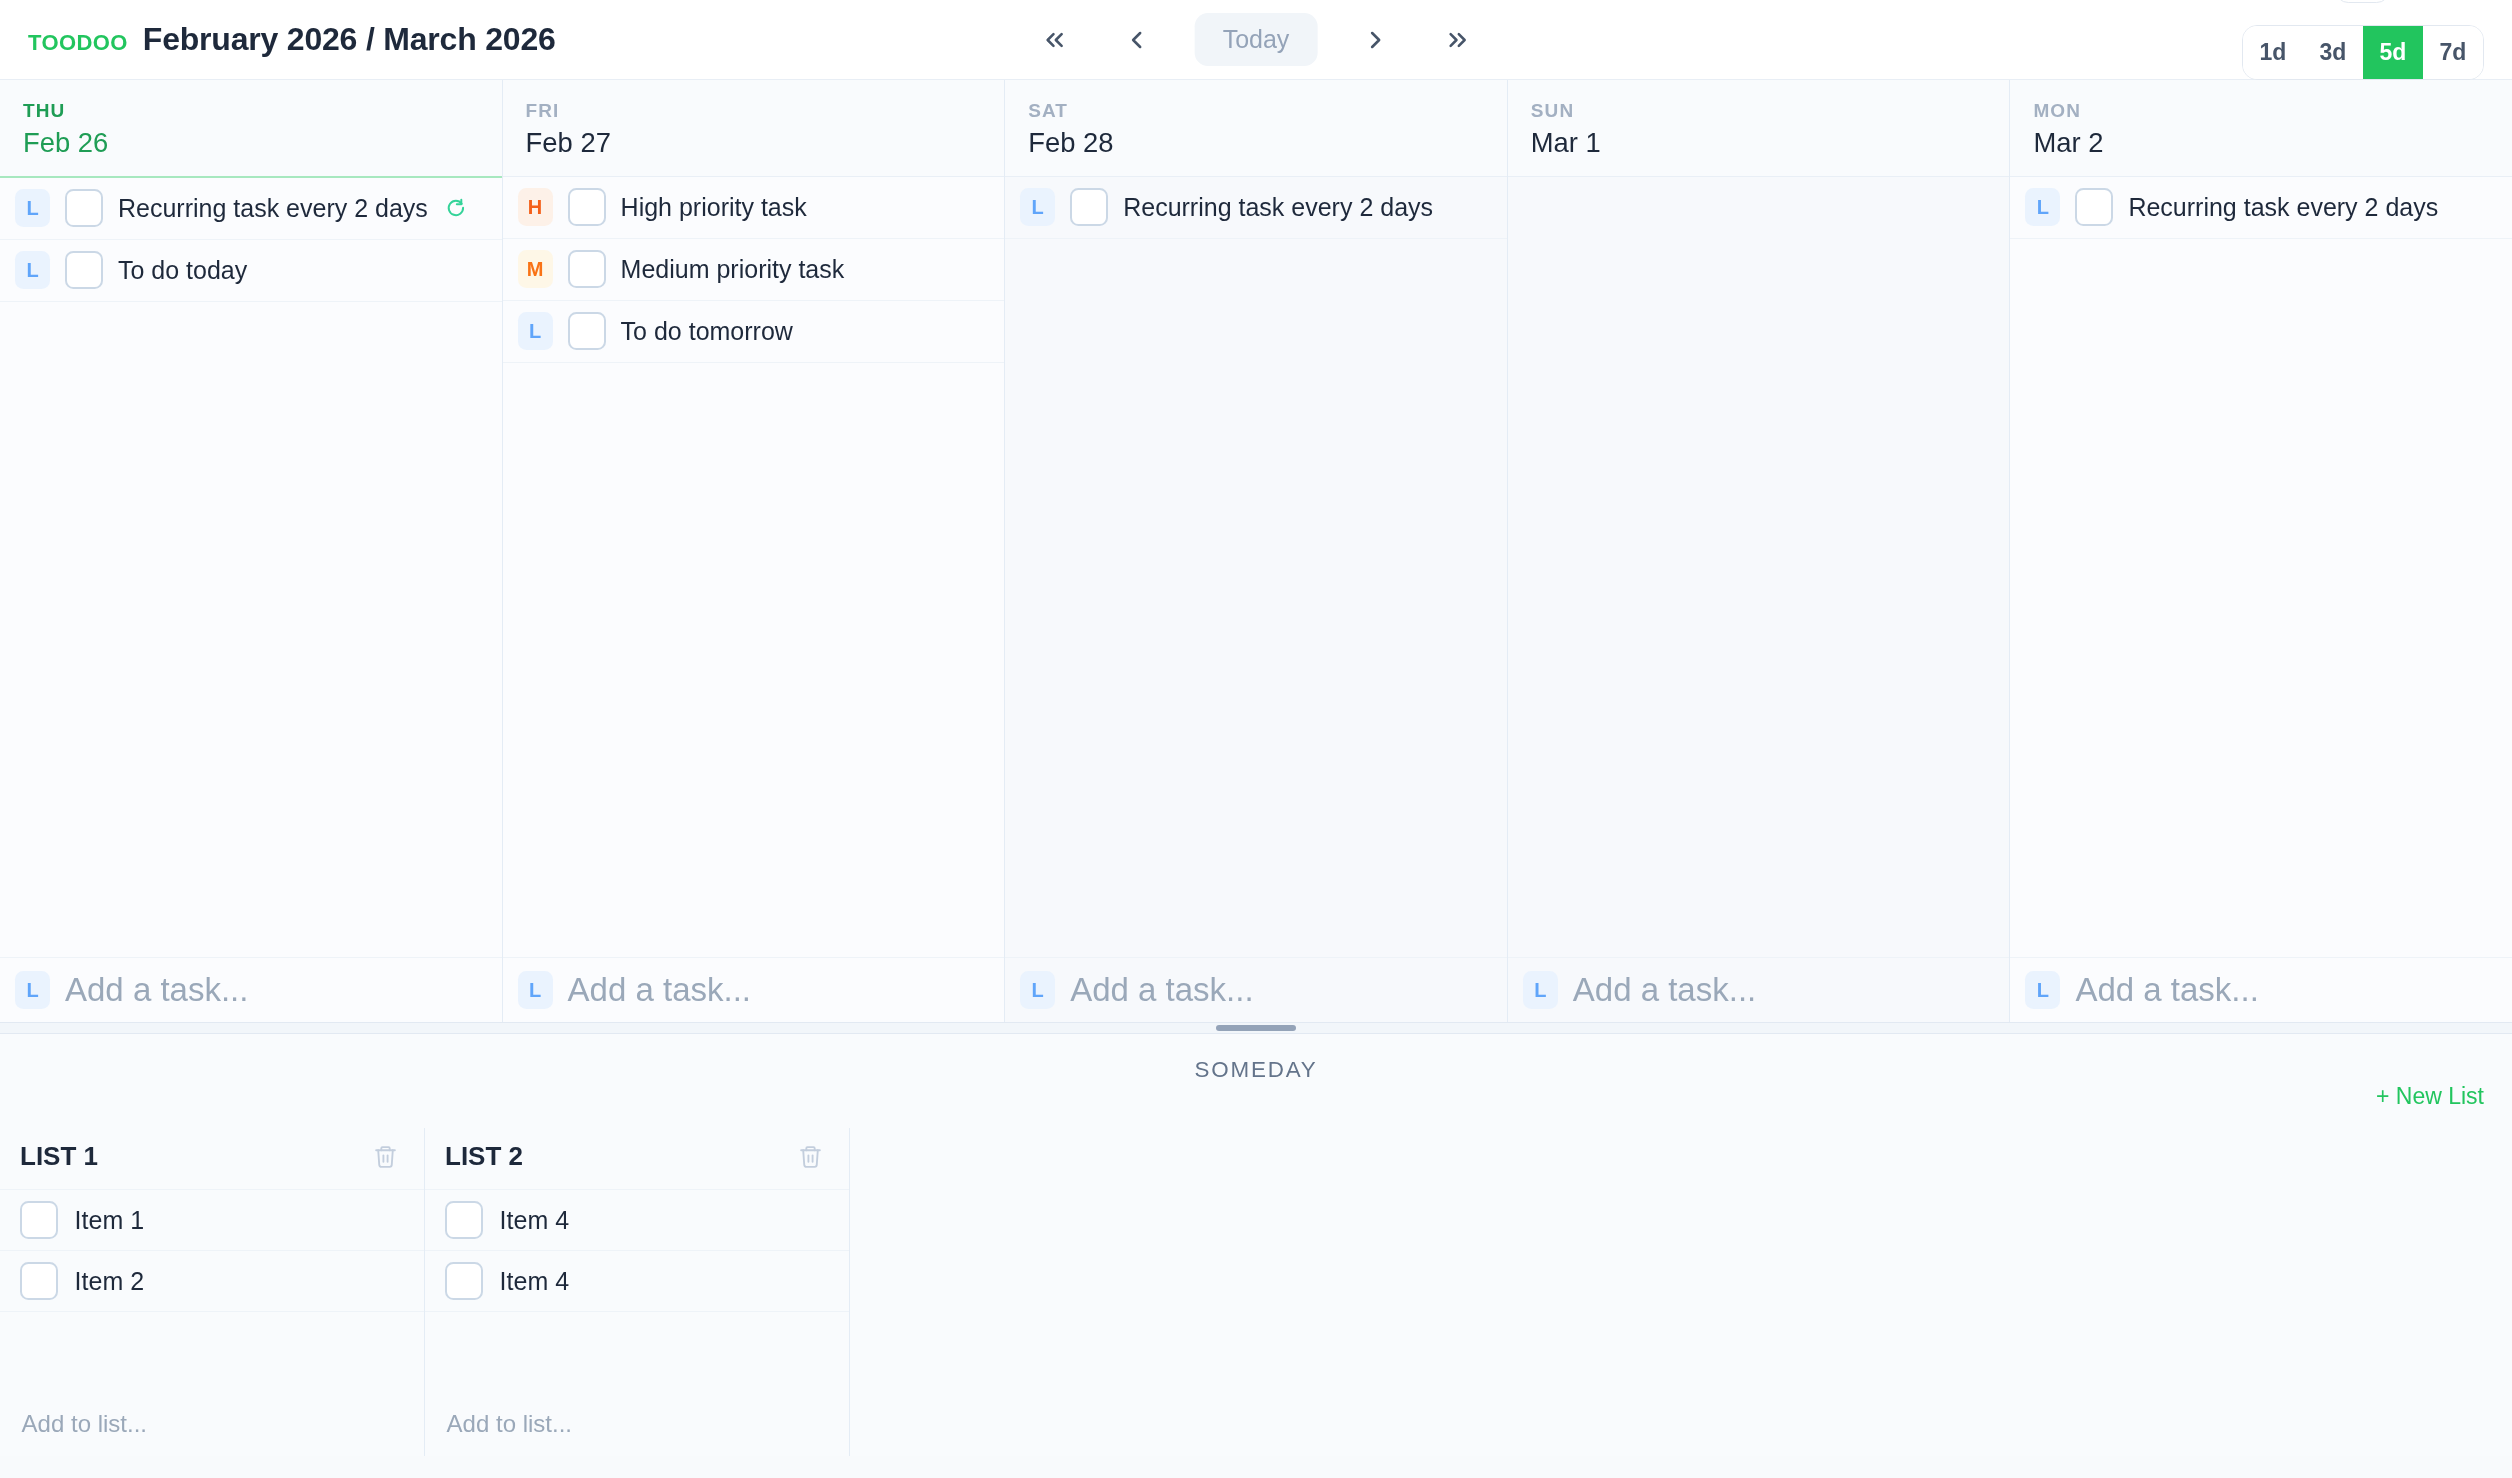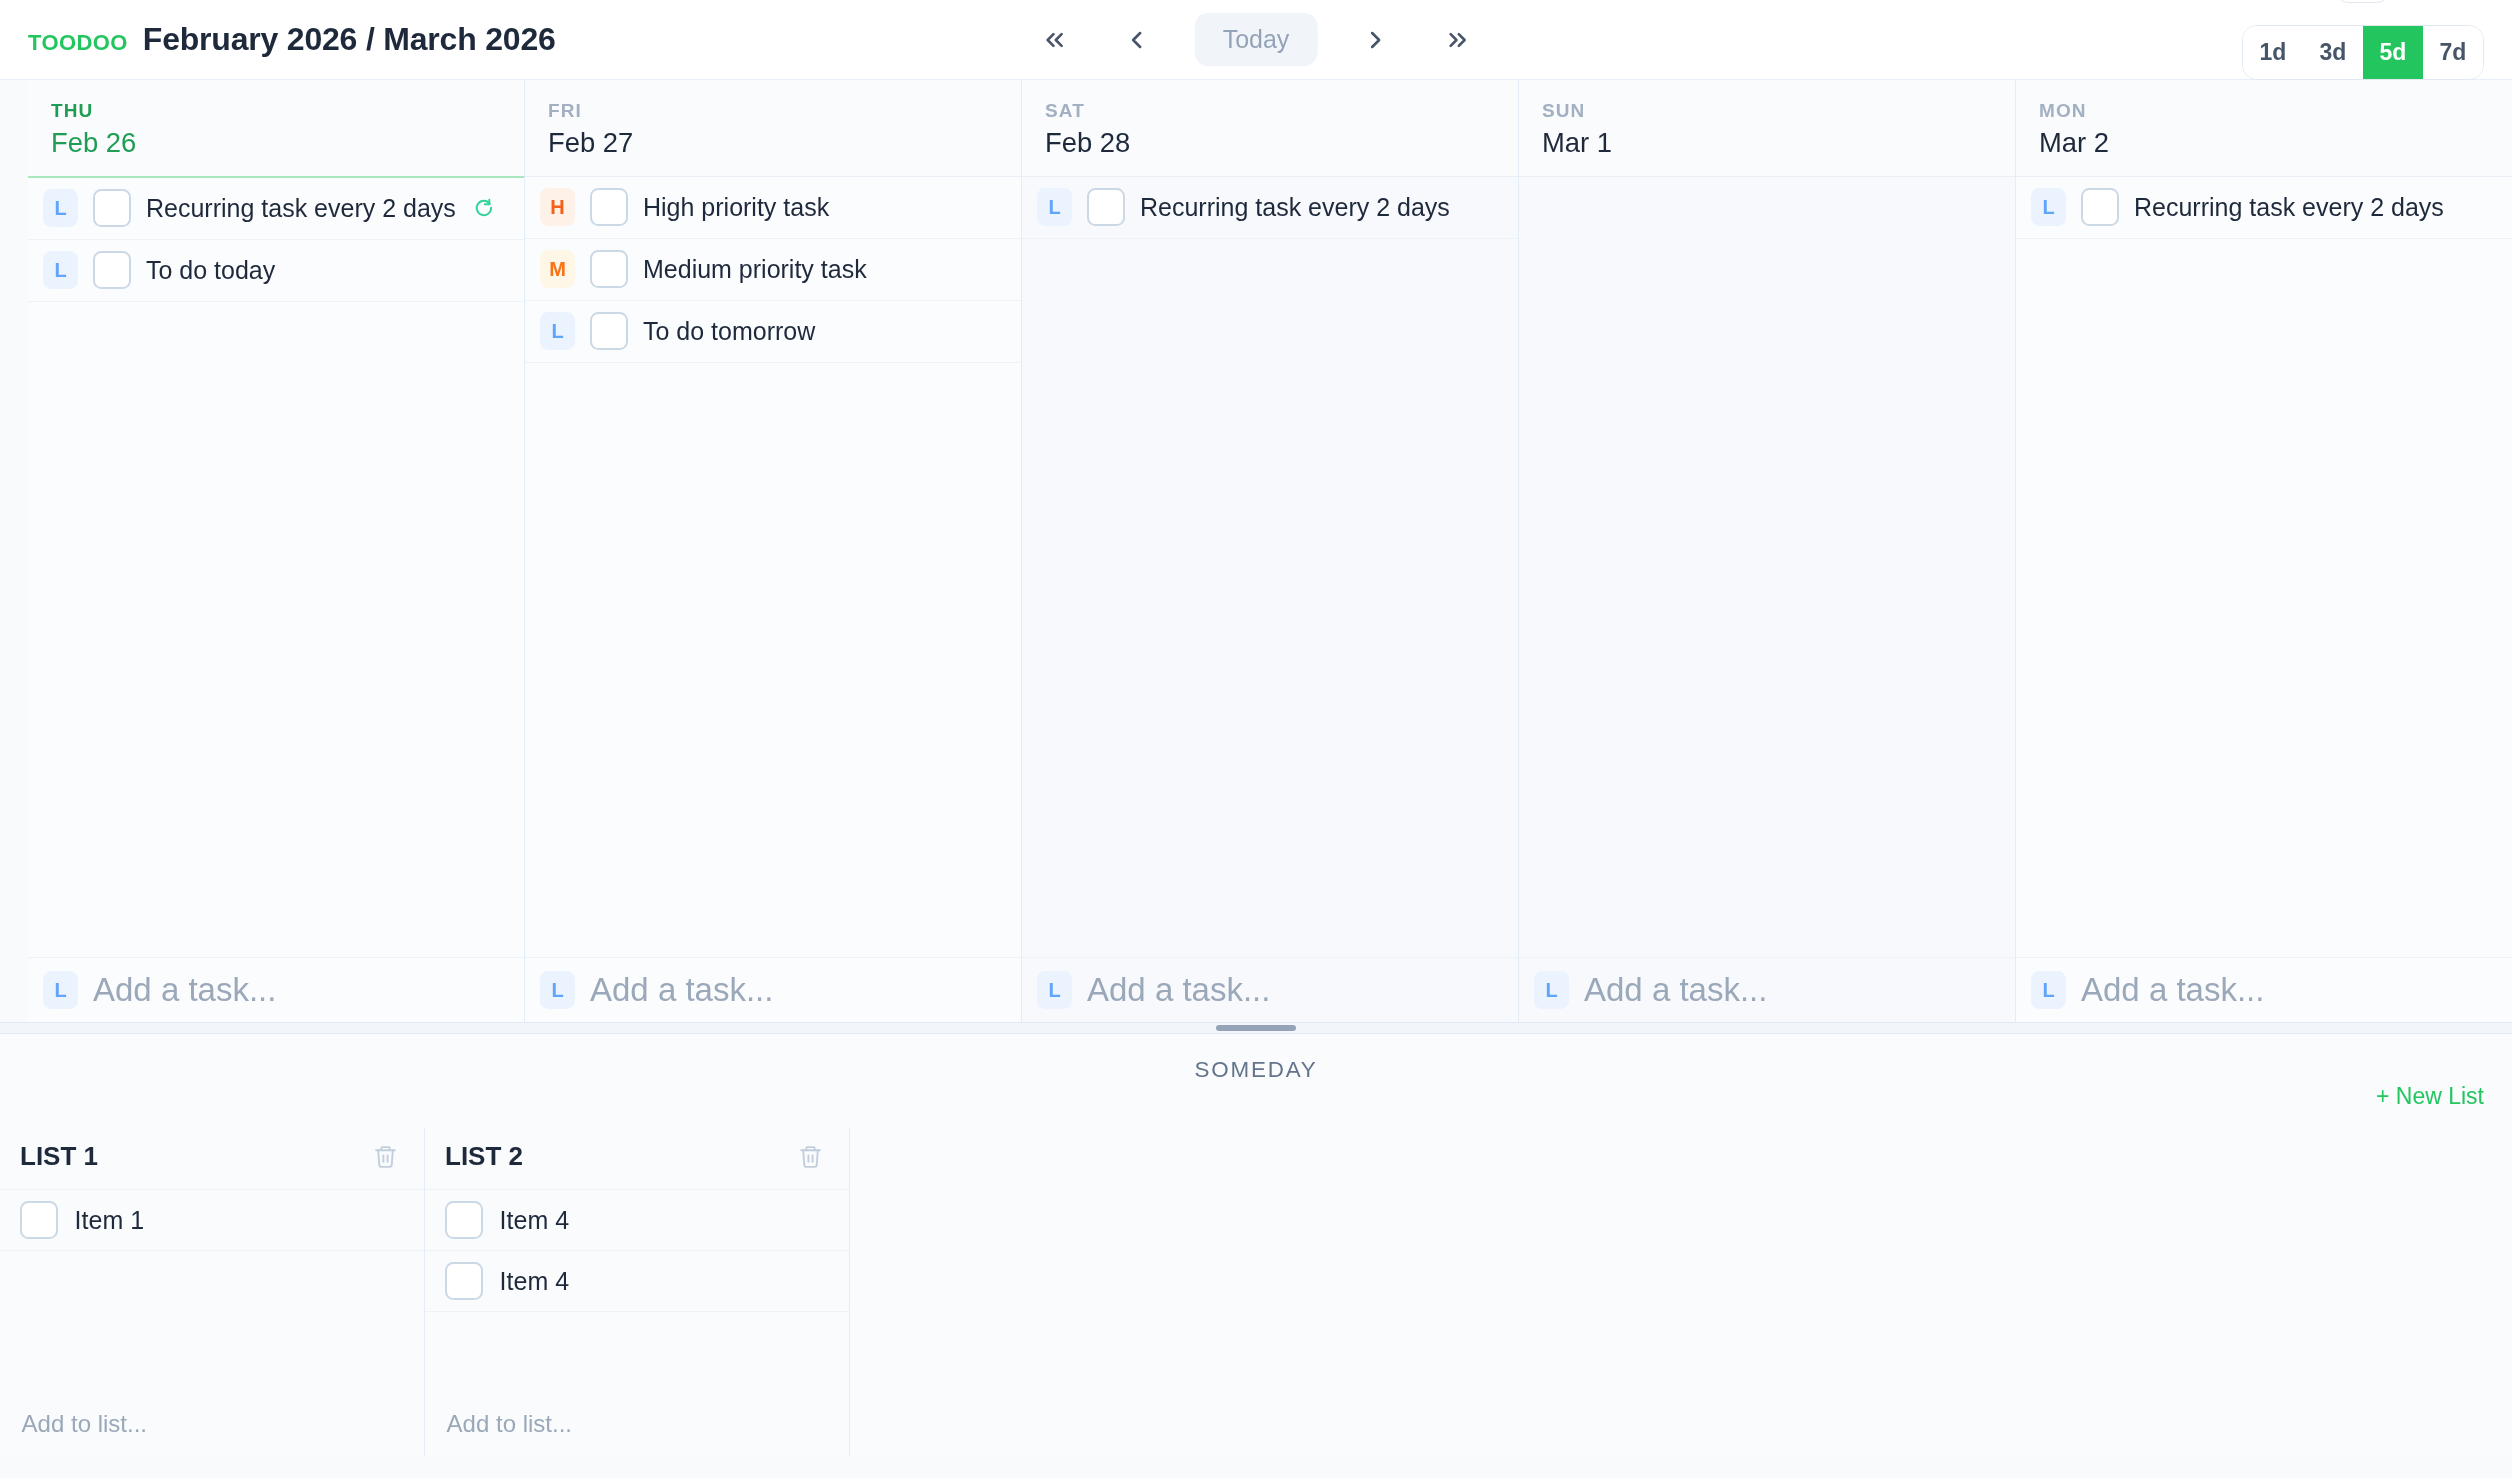--- a/index.html
+++ b/index.html
@@ -113,21 +113,20 @@
     cursor: pointer;
     margin-left: 5px;
   }
   .hamburger i { display: block; height: 5px; background: #64748b; border-radius: 2.5px; }
 
   
   .calendar {
     display: flex;
     height: 942px;
     background: #e5e5e5;
-    margin-left: 28px;
   }
   .day-col {
     flex: 1 1 0;
     border-right: 1.7px solid #e4ecf5;
     display: flex;
     flex-direction: column;
     background: #fbfcfe;
     position: relative;
   }
   .day-col:last-child { border-right: none; }
@@ -477,20 +476,24 @@
               <line x1="10" y1="11" x2="10" y2="17"></line>
               <line x1="14" y1="11" x2="14" y2="17"></line>
             </svg>
           </button>
         </div>
         <div class="list-items">
           <div class="list-item">
             <span class="cb"></span>
             <span class="list-item-text">Item 1</span>
           </div>
+          <div class="list-item">
+            <span class="cb"></span>
+            <span class="list-item-text">Item 2</span>
+          </div>
         </div>
         <div class="list-add">Add to list...</div>
       </div>
       <div class="list-col">
         <div class="list-head">
           <span class="list-title">LIST 2</span>
           <button class="trash-btn">
             <svg width="25" height="25" viewBox="0 0 24 24" fill="none" stroke="#c3cedd" stroke-width="1.8" stroke-linecap="round" stroke-linejoin="round">
               <polyline points="3 6 21 6"></polyline>
               <path d="M8 6V4a1 1 0 0 1 1-1h6a1 1 0 0 1 1 1v2"></path>

